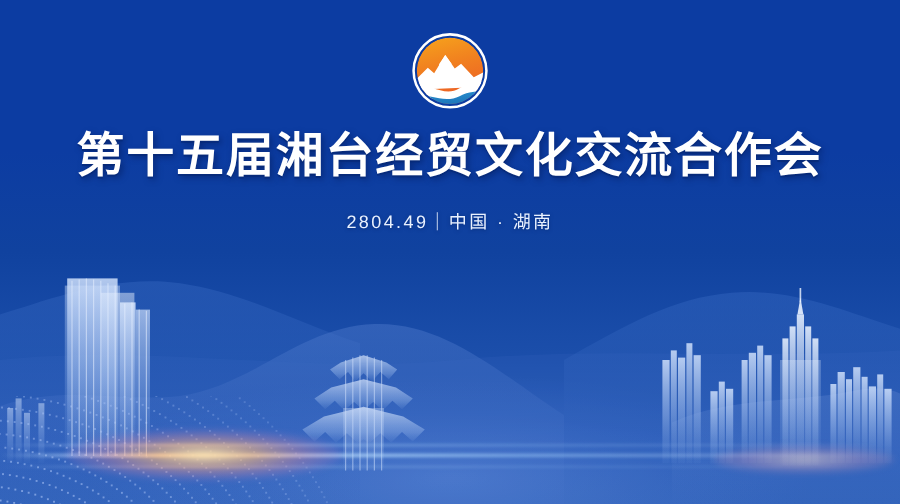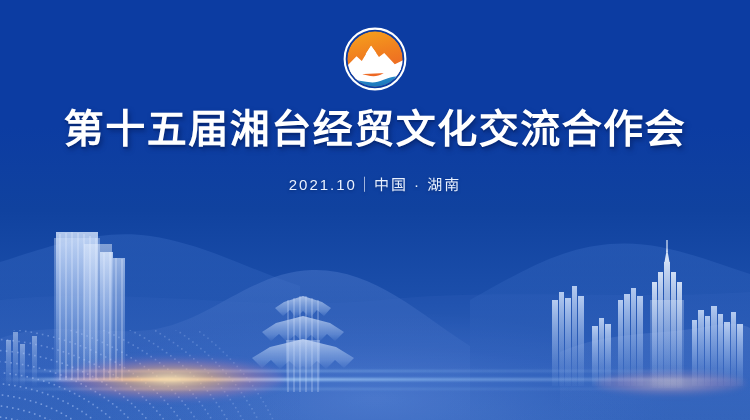--- a/index.html
+++ b/index.html
@@ -965,16 +965,16 @@
 
           <path d="M-6 82 C 16 74, 40 93, 62 82 C 80 73, 92 78, 106 72 L 106 104 L -6 104 Z" fill="url(#waterGrad)"></path>
         </g>
       </svg>
     </div>
 
     <div class="title-block">
       <span class="title-line">第十五届湘台经贸文化交流合作会</span>
     </div>
 
-    <div class="subtitle">2021.10｜中国 · 湖南</div>
+    <div class="subtitle">2804.49｜中国 · 湖南</div>
 
   </div>
 </div>
 
 </body></html>

